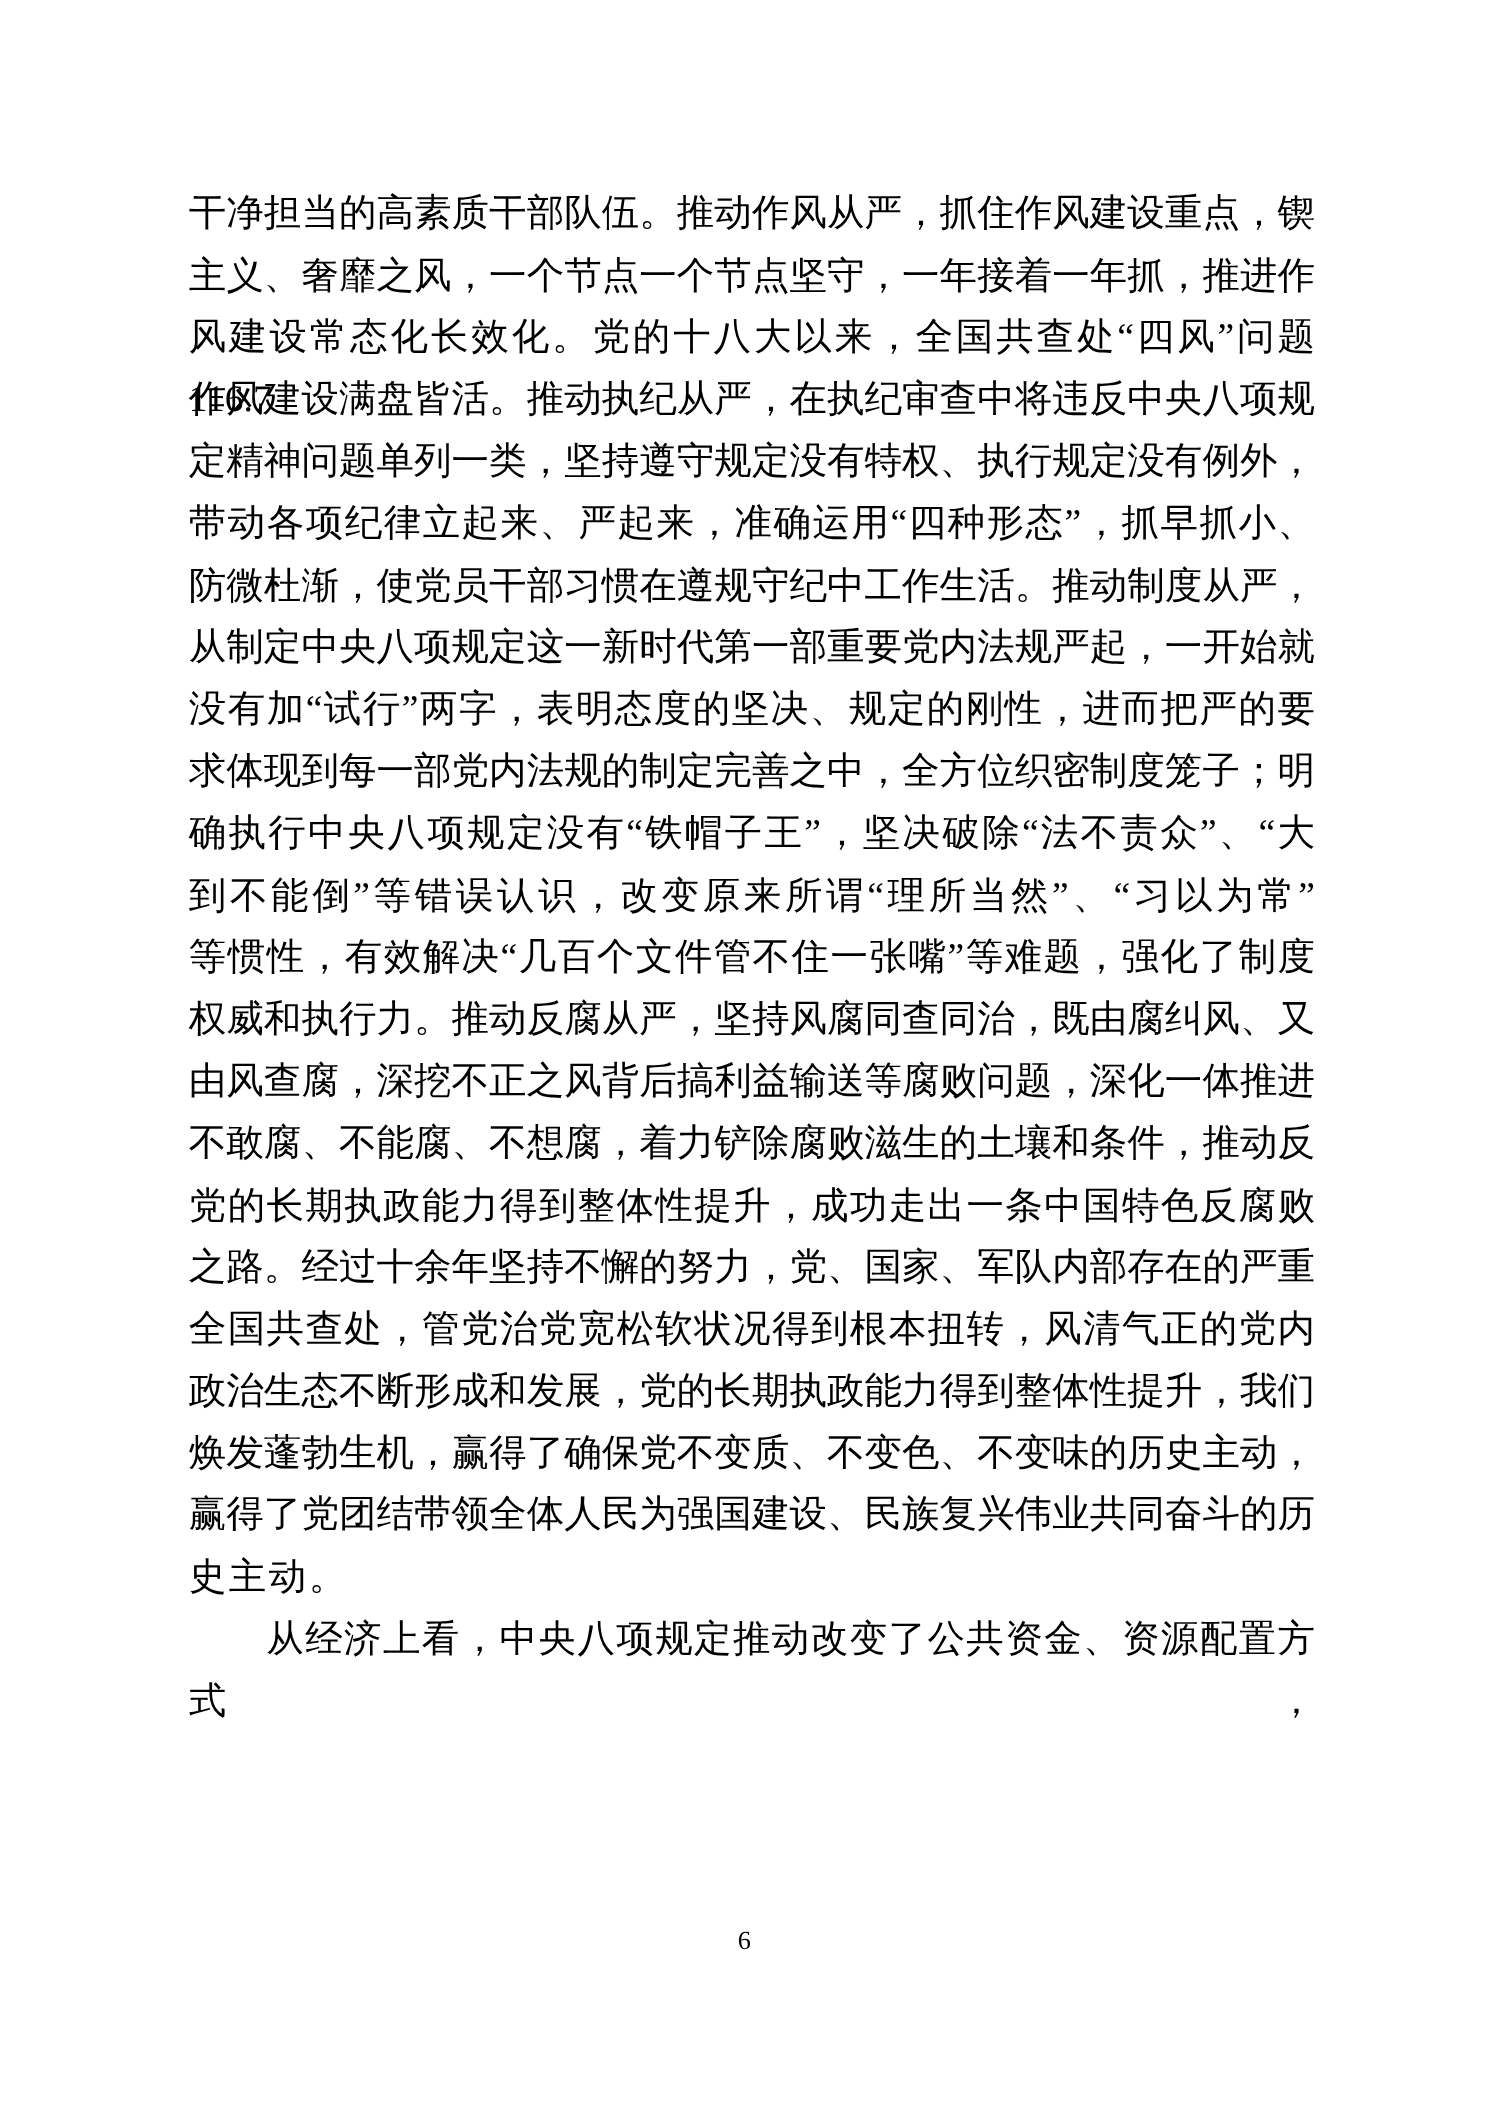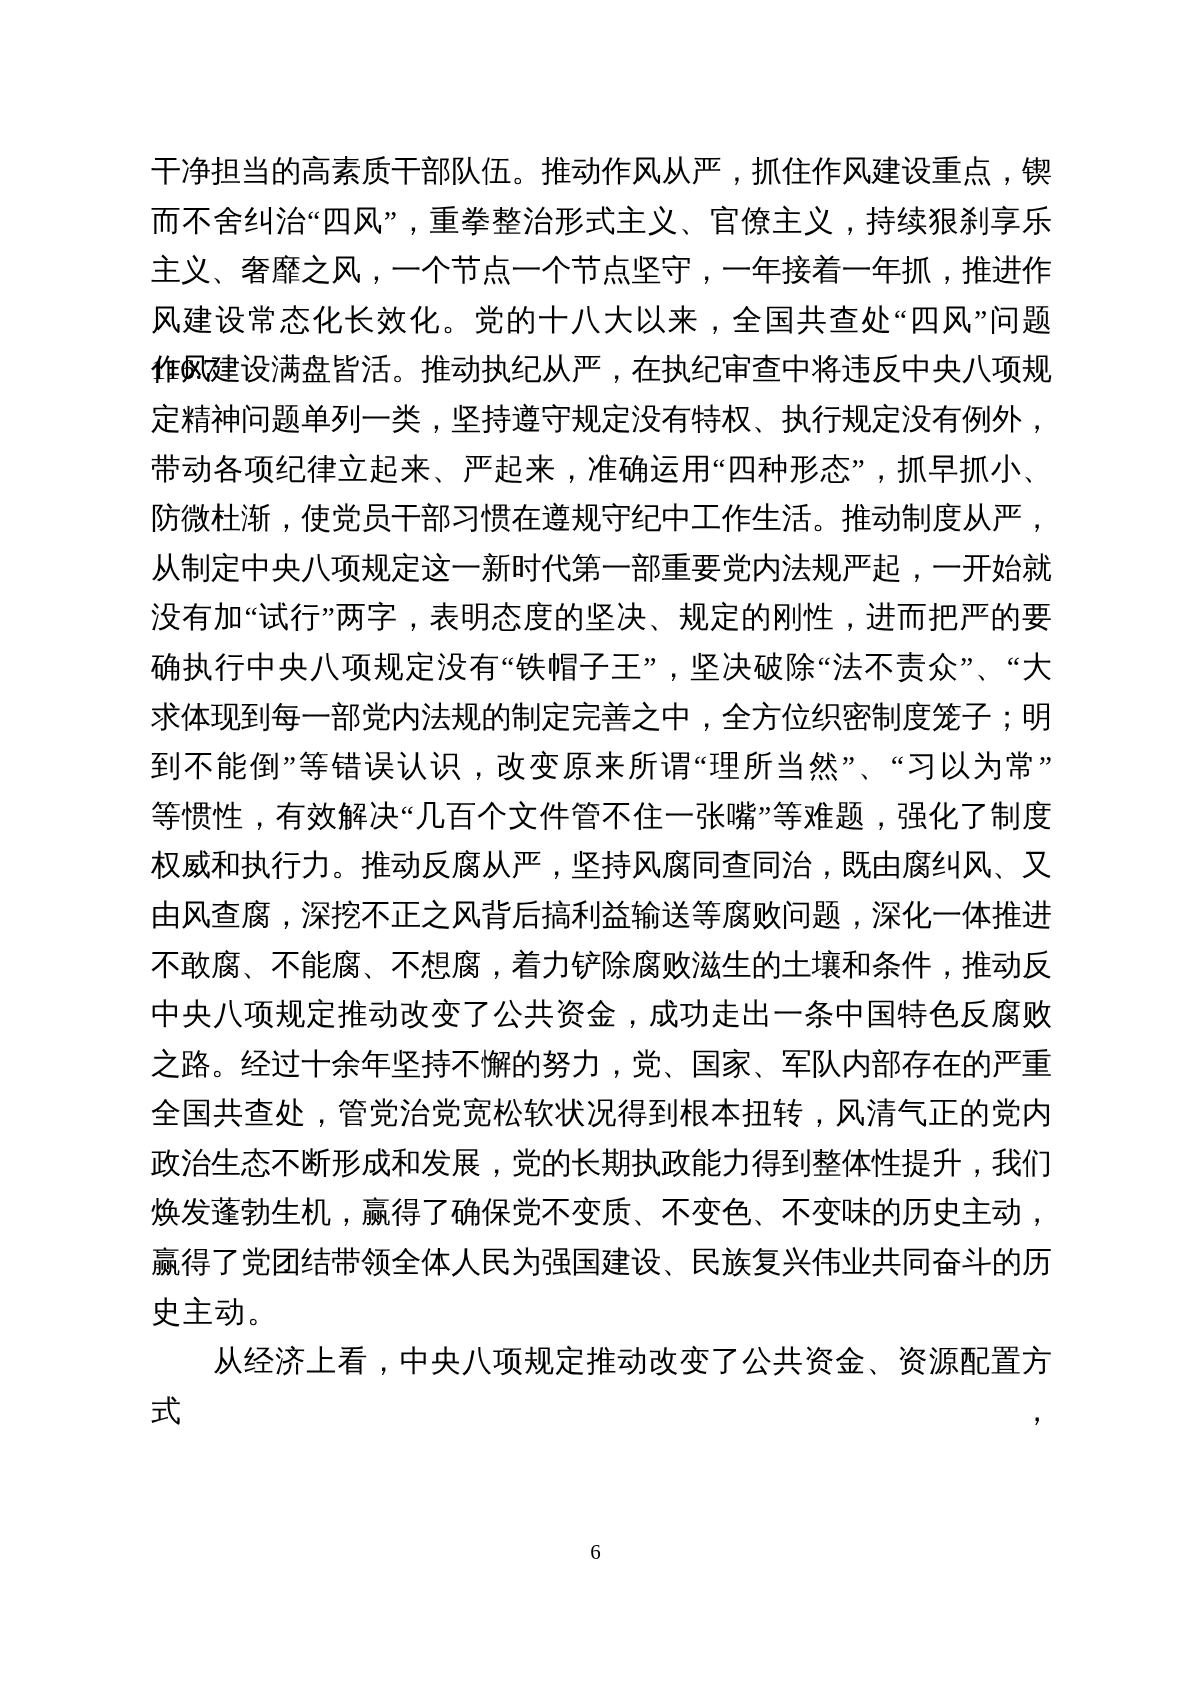--- a/index.html
+++ b/index.html
@@ -53,37 +53,36 @@
     font-size: 21px;
     color: #000000;
   }
 </style>
 </head>
 <body>
 
 <div class="page">
   <div class="text-block">
       <div class="line">干净担当的高素质干部队伍。推动作风从严，抓住作风建设重点，锲</div>
-      <div class="line">而不舍纠治“四风”，重拳整治形式主义、官僚主义，持续狠刹享乐</div>
       <div class="line">主义、奢靡之风，一个节点一个节点坚守，一年接着一年抓，推进作</div>
       <div class="line">风建设常态化长效化。党的十八大以来，全国共查处“四风”问题 116.7</div>
       <div class="line">作风建设满盘皆活。推动执纪从严，在执纪审查中将违反中央八项规</div>
       <div class="line">定精神问题单列一类，坚持遵守规定没有特权、执行规定没有例外，</div>
       <div class="line">带动各项纪律立起来、严起来，准确运用“四种形态”，抓早抓小、</div>
       <div class="line">防微杜渐，使党员干部习惯在遵规守纪中工作生活。推动制度从严，</div>
       <div class="line">从制定中央八项规定这一新时代第一部重要党内法规严起，一开始就</div>
       <div class="line">没有加“试行”两字，表明态度的坚决、规定的刚性，进而把严的要</div>
+      <div class="line">求体现到每一部党内法规的制定完善之中，全方位织密制度笼子；明</div>
       <div class="line">确执行中央八项规定没有“铁帽子王”，坚决破除“法不责众”、“大</div>
-      <div class="line">求体现到每一部党内法规的制定完善之中，全方位织密制度笼子；明</div>
       <div class="line">到不能倒”等错误认识，改变原来所谓“理所当然”、“习以为常”</div>
       <div class="line">等惯性，有效解决“几百个文件管不住一张嘴”等难题，强化了制度</div>
       <div class="line">权威和执行力。推动反腐从严，坚持风腐同查同治，既由腐纠风、又</div>
       <div class="line">由风查腐，深挖不正之风背后搞利益输送等腐败问题，深化一体推进</div>
       <div class="line">不敢腐、不能腐、不想腐，着力铲除腐败滋生的土壤和条件，推动反</div>
-      <div class="line">中央八项规定推动改变了公共资金，成功走出一条中国特色反腐败</div>
+      <div class="line">党的长期执政能力得到整体性提升，成功走出一条中国特色反腐败</div>
       <div class="line">之路。经过十余年坚持不懈的努力，党、国家、军队内部存在的严重</div>
       <div class="line">全国共查处，管党治党宽松软状况得到根本扭转，风清气正的党内</div>
       <div class="line">政治生态不断形成和发展，党的长期执政能力得到整体性提升，我们</div>
       <div class="line">焕发蓬勃生机，赢得了确保党不变质、不变色、不变味的历史主动，</div>
       <div class="line">赢得了党团结带领全体人民为强国建设、民族复兴伟业共同奋斗的历</div>
       <div class="line no-fill">史主动。</div>
       <div class="line indent">从经济上看，中央八项规定推动改变了公共资金、资源配置方式，</div>
     </div>
   <div class="page-number">6</div>
 </div>

